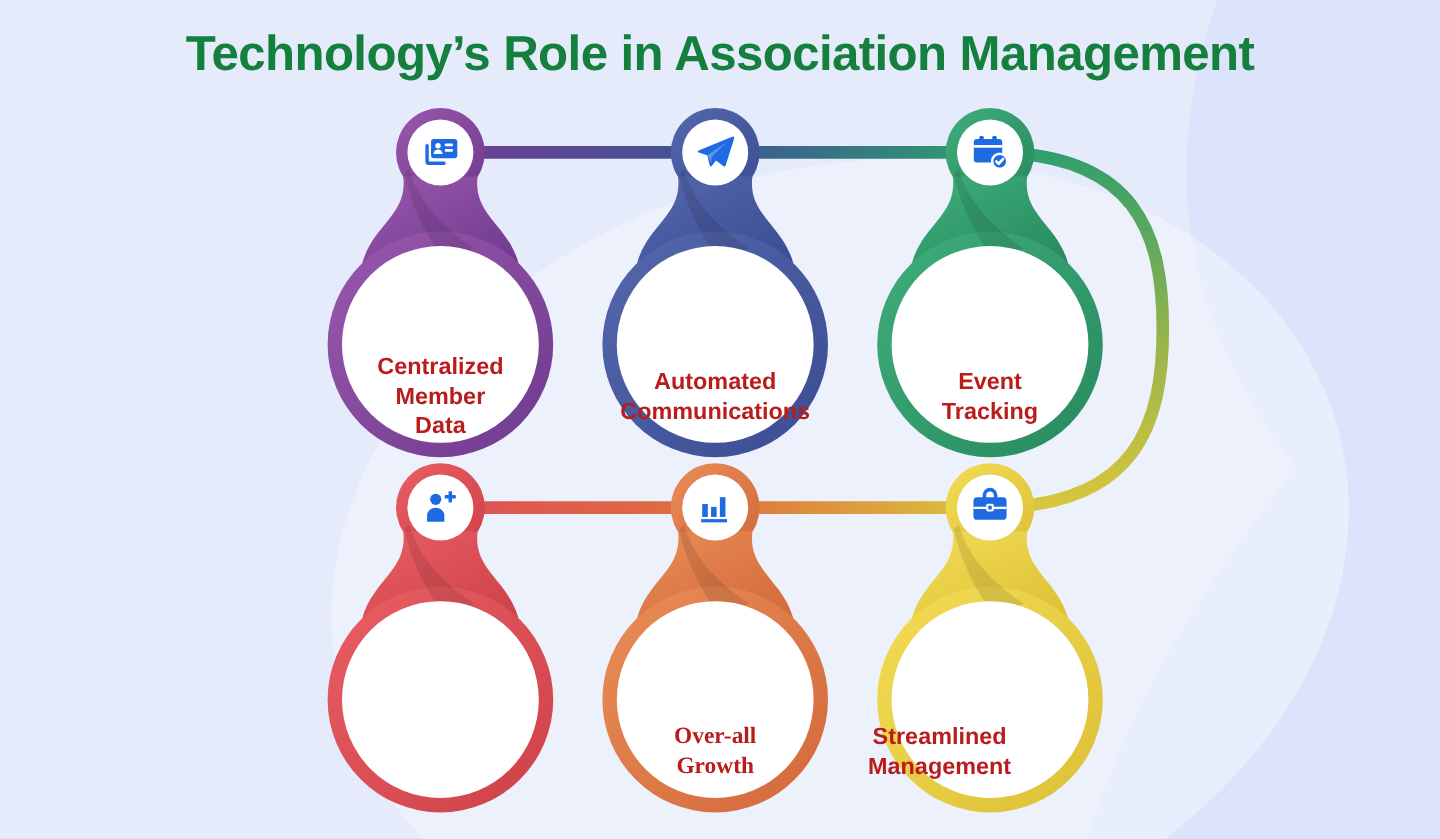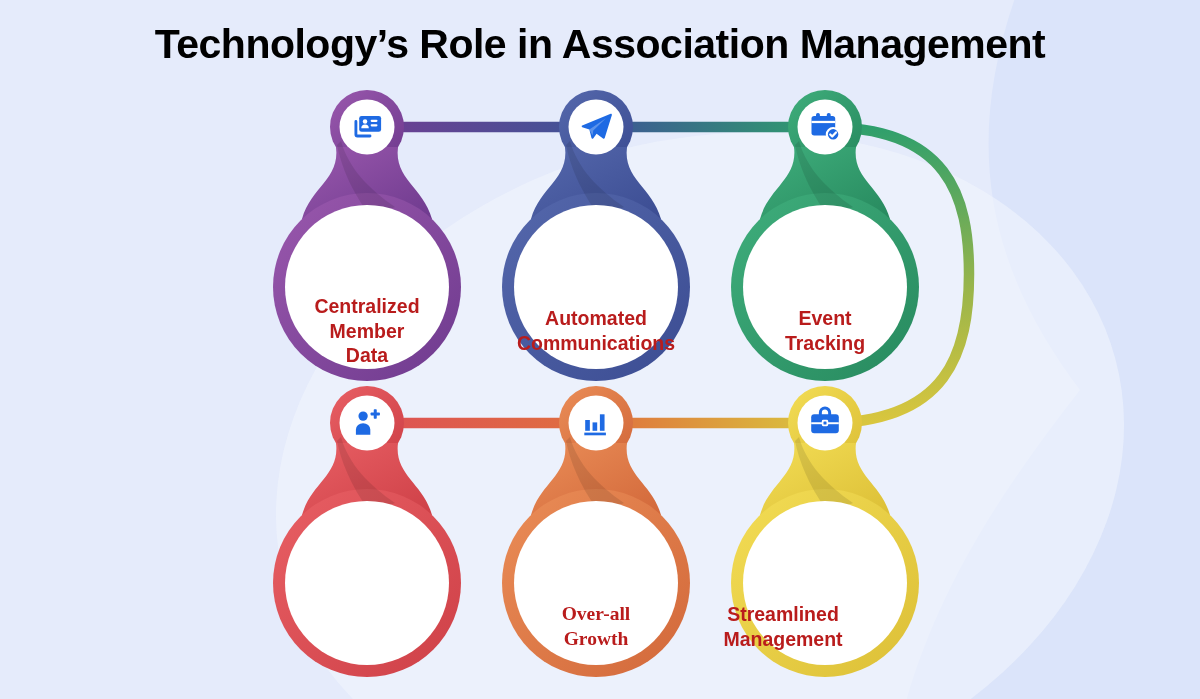--- a/index.html
+++ b/index.html
@@ -127,21 +127,21 @@
         <use href="#node-wedge"></use>
         <use href="#node-whites"></use>
     </g>
     <g transform="translate(825,423)">
       <use href="#node-shape" fill="url(#ng5)"></use>
         <use href="#node-wedge"></use>
         <use href="#node-whites"></use>
     </g>
   </svg>
 
-  <div class="title" style="color: #000000;">Technology’s Role in Association Management</div>
+  <div class="title" style="color: #15803d;">Technology’s Role in Association Management</div>
 
   <div class="icons-layer">
 
     <div class="node-icon pos-i1">
       <svg viewBox="0 0 24 24" color="#1e6ae3">
         <path d="M4.6 8.3 V17 a1 1 0 0 0 1 1 H14" fill="none" stroke="currentColor" stroke-width="1.9" stroke-linecap="round"></path>
         <rect x="6.8" y="4.6" width="14.6" height="10.6" rx="1.6" fill="currentColor"></rect>
         <circle cx="10.7" cy="8.3" r="1.5" fill="#ffffff"></circle>
         <path d="M8.2 12.9 a2.5 2.5 0 0 1 5 0 Z" fill="#ffffff"></path>
         <rect x="14.4" y="7.1" width="4.6" height="1.5" rx="0.7" fill="#ffffff"></rect>

